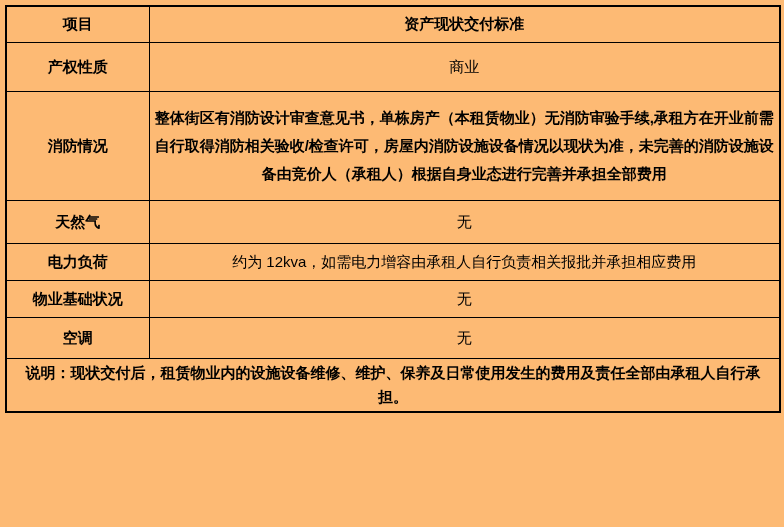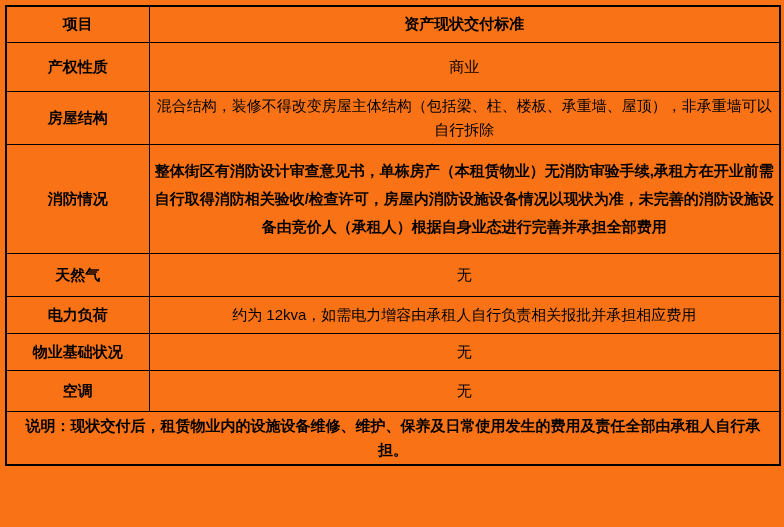--- a/index.html
+++ b/index.html
@@ -7,21 +7,21 @@
     padding: 0;
     background: #ffffff;
     font-family: "Liberation Sans", "DejaVu Sans", sans-serif;
     color: #000000;
   }
   .page {
     width: 784px;
     height: 527px;
     box-sizing: border-box;
     padding: 5px;
-    background: #f97316;
+    background: #fdba74;
   }
   table.std-table {
     width: 774px;
     border-collapse: collapse;
     table-layout: fixed;
     border: 2px solid #000000;
   }
   table.std-table td {
     border: 1px solid #000000;
     vertical-align: middle;
@@ -73,24 +73,20 @@
       <tr class="r0">
         <td class="header-cell">项目</td>
         <td class="header-cell">资产现状交付标准</td>
       </tr>
 
       <tr class="r1">
         <td class="label-cell">产权性质</td>
         <td class="value-cell">商业</td>
       </tr>
 
-      <tr class="r2">
-        <td class="label-cell">房屋结构</td>
-        <td class="value-cell">混合结构，装修不得改变房屋主体结构（包括梁、柱、楼板、承重墙、屋顶），非承重墙可以自行拆除</td>
-      </tr>
 
       <tr class="r3">
         <td class="label-cell">消防情况</td>
         <td class="value-cell">整体街区有消防设计审查意见书，单栋房产（本租赁物业）无消防审验手续,承租方在开业前需自行取得消防相关验收/检查许可，房屋内消防设施设备情况以现状为准，未完善的消防设施设备由竞价人（承租人）根据自身业态进行完善并承担全部费用</td>
       </tr>
 
       <tr class="r4">
         <td class="label-cell">天然气</td>
         <td class="value-cell">无</td>
       </tr>

